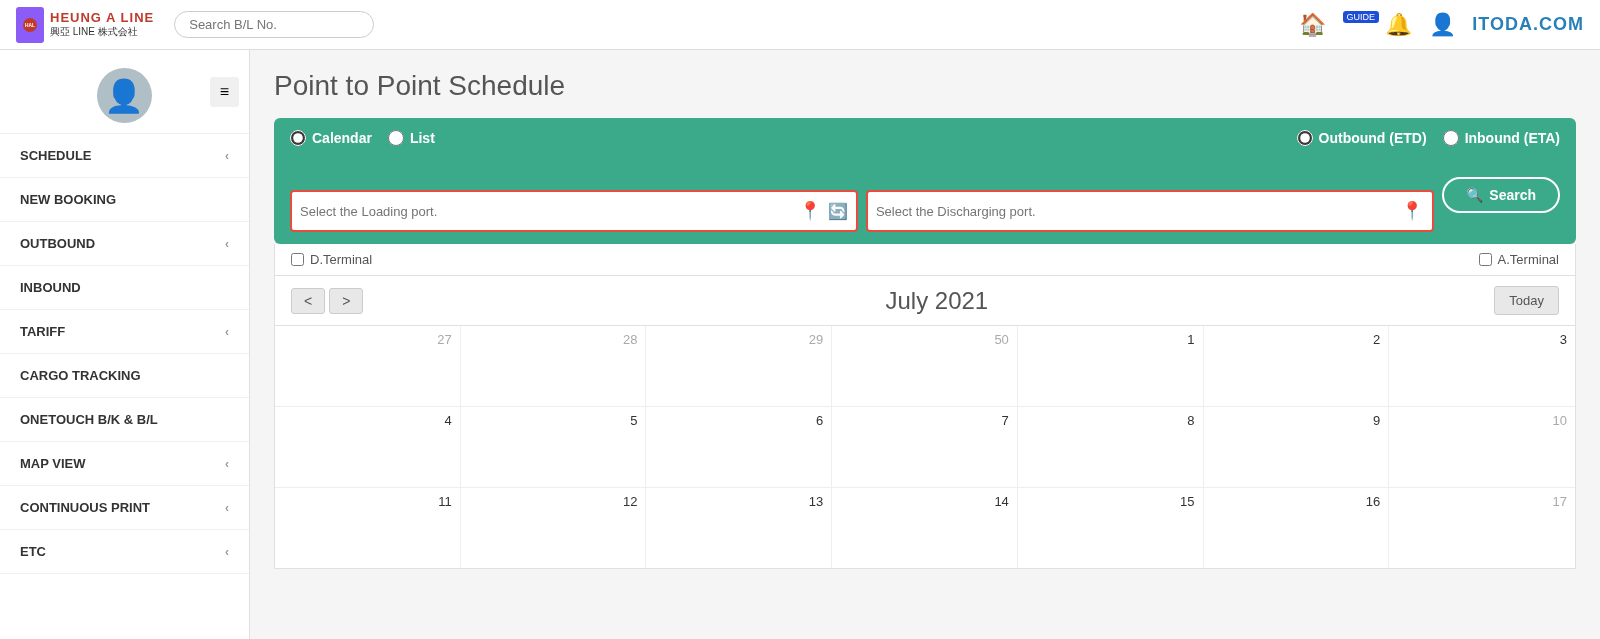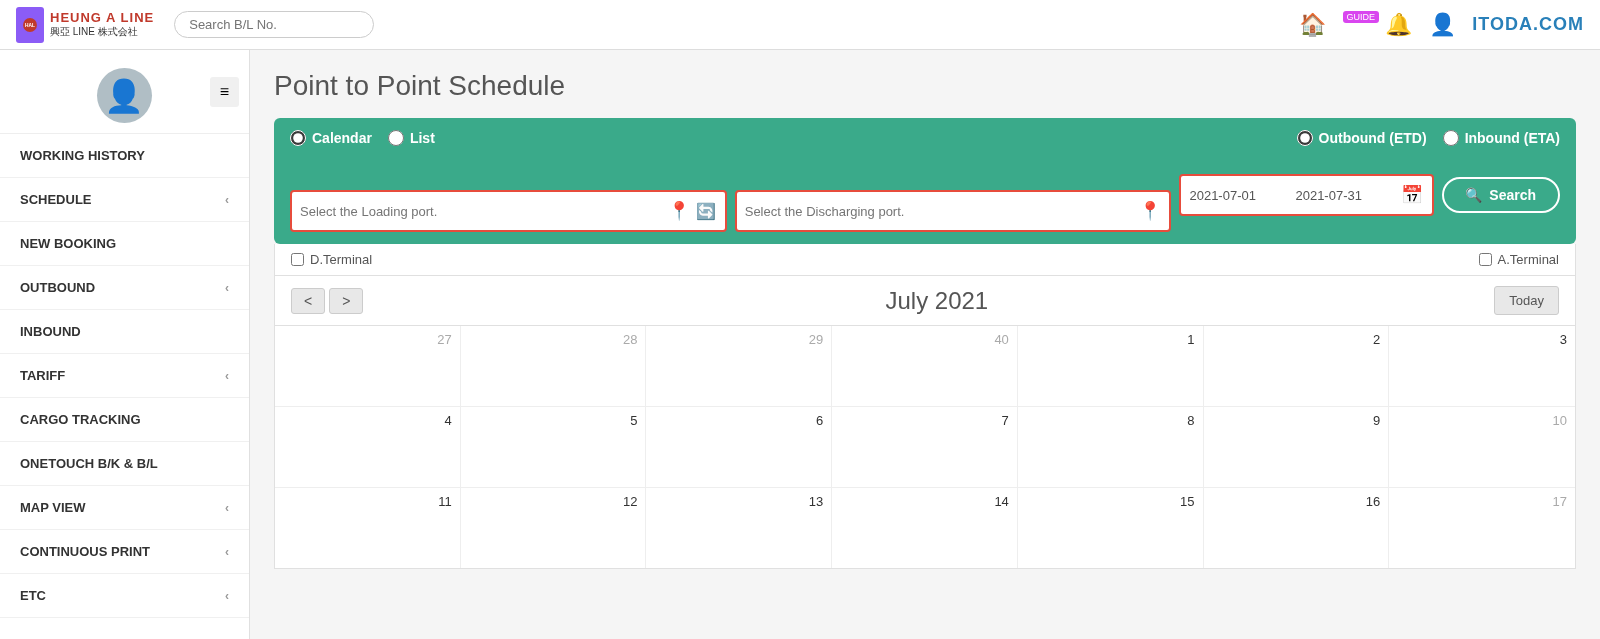--- a/index.html
+++ b/index.html
@@ -50,21 +50,21 @@
       color: #999;
     }
     .navbar-right {
       margin-left: auto;
       display: flex;
       align-items: center;
       gap: 16px;
     }
     .nav-icon { font-size: 22px; color: #555; cursor: pointer; }
     .guide-badge {
-      background: #d946ef;
+      background: #1d4ed8;
       color: #fff;
       font-size: 9px;
       padding: 1px 4px;
       border-radius: 3px;
       vertical-align: top;
       margin-right: 2px;
     }
     .watermark {
       font-size: 18px;
       font-weight: bold;
@@ -369,23 +369,20 @@
 </div>
 
 <div class="main-layout">
 
   <div class="sidebar">
     <div class="sidebar-avatar">
       <div class="avatar-icon">👤</div>
       <button class="sidebar-menu-toggle">≡</button>
     </div>
     <div class="sidebar-item">
-      <span>WORKING HISTORY</span>
-    </div>
-    <div class="sidebar-item">
       <span>SCHEDULE</span>
       <span class="chevron">‹</span>
     </div>
     <div class="sidebar-item">
       <span>NEW BOOKING</span>
     </div>
     <div class="sidebar-item">
       <span>OUTBOUND</span>
       <span class="chevron">‹</span>
     </div>
@@ -445,25 +442,20 @@
     <div class="search-row">
       <div class="port-input-box">
         <input type="text" placeholder="Select the Loading port." style="">
         <span class="port-icon">📍</span>
         <span class="refresh-icon">🔄</span>
       </div>
       <div class="port-input-box">
         <input type="text" placeholder="Select the Discharging port." style="">
         <span class="port-icon">📍</span>
       </div>
-      <div class="date-input-box">
-        <input type="text" value="2021-07-01" style="">
-        <input type="text" value="2021-07-31" style="">
-        <span class="cal-icon">📅</span>
-      </div>
       <button class="search-btn">
         <span>🔍</span>
         <span>Search</span>
       </button>
     </div>
 
     <div class="terminal-row">
       <label class="terminal-label">
         <input type="checkbox" style="">
         <span>D.Terminal</span>
@@ -490,21 +482,21 @@
         <div class="cal-cell">
             <div class="cal-num">27</div>
           </div>
         <div class="cal-cell">
             <div class="cal-num">28</div>
           </div>
         <div class="cal-cell">
             <div class="cal-num">29</div>
           </div>
         <div class="cal-cell">
-            <div class="cal-num">40</div>
+            <div class="cal-num">50</div>
           </div>
         <div class="cal-cell current-month">
             <div class="cal-num">1</div>
           </div>
         <div class="cal-cell current-month">
             <div class="cal-num">2</div>
           </div>
         <div class="cal-cell current-month">
             <div class="cal-num">3</div>
           </div>

